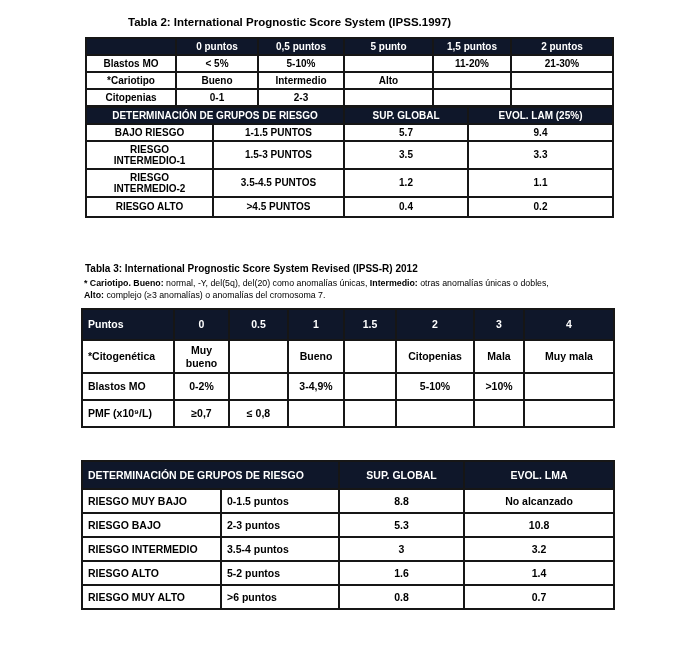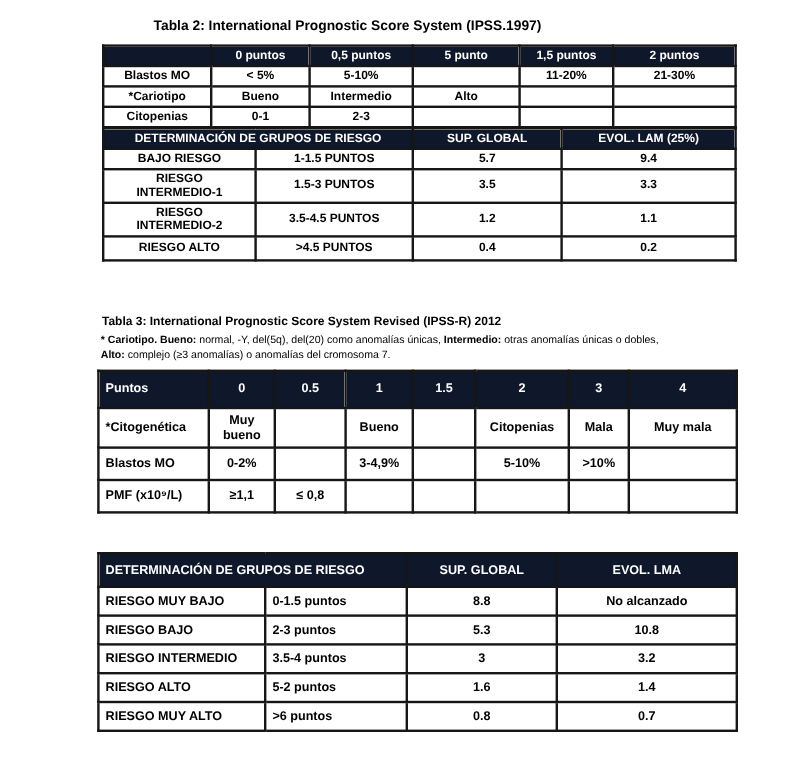--- a/index.html
+++ b/index.html
@@ -175,21 +175,21 @@
     <td>0-2%</td>
     <td></td>
     <td>3-4,9%</td>
     <td></td>
     <td>5-10%</td>
     <td>&gt;10%</td>
     <td></td>
   </tr>
   <tr class="r27">
     <td class="lft">PMF (x10⁹/L)</td>
-    <td>≥1,1</td>
+    <td>≥0,7</td>
     <td>≤ 0,8</td>
     <td></td>
     <td></td>
     <td></td>
     <td></td>
     <td></td>
   </tr>
 </tbody>
   </table>
 

